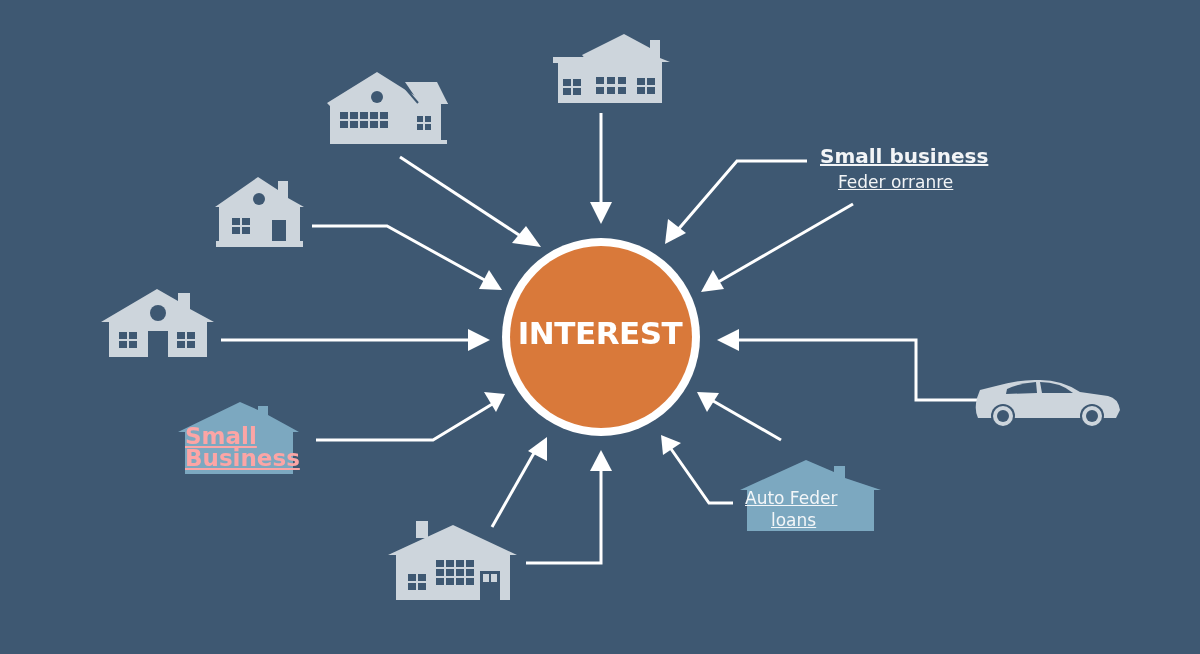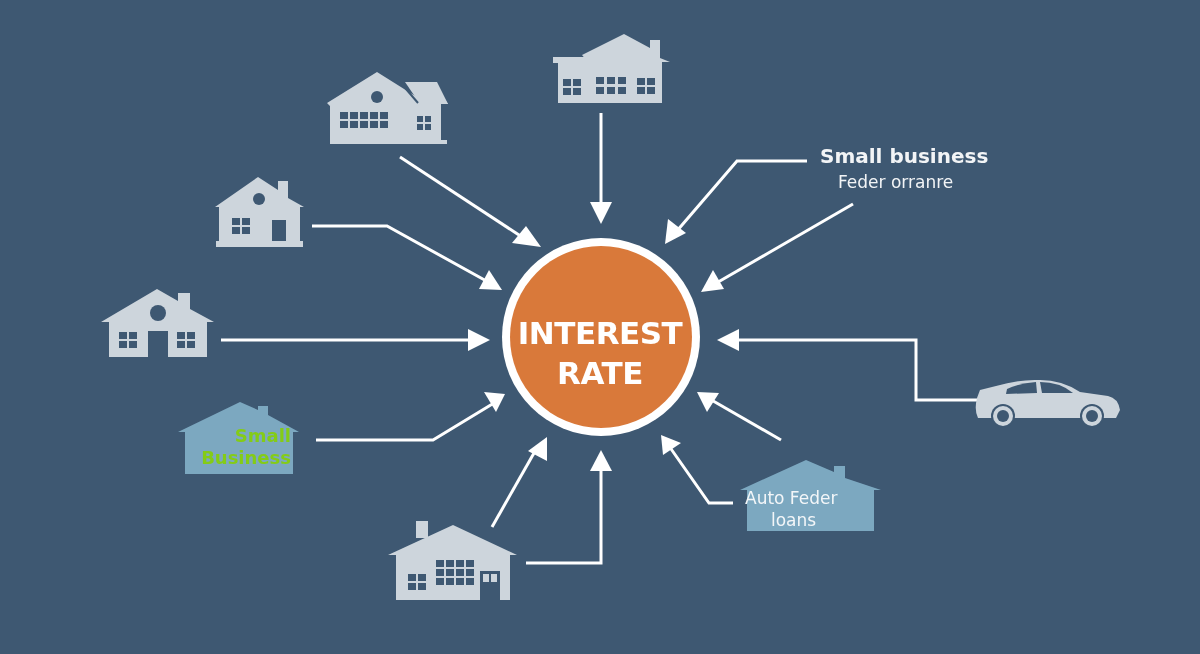--- a/index.html
+++ b/index.html
@@ -1,24 +1,24 @@
 <!DOCTYPE html>
 <html><head>
 <meta charset="utf-8">
 <style>
   html, body { margin:0; padding:0; }
   body { width:1200px; height:654px; overflow:hidden; background:#3e5872; font-family:"Liberation Sans", sans-serif; }
   .canvas { position:relative; width:1200px; height:654px; background:#3e5872; }
   svg { position:absolute; left:0; top:0; }
-  .txt { position:absolute; color:#ffffff; font-family:"DejaVu Sans", sans-serif; white-space:nowrap; }
+  .txt { position:absolute; color:#ffffff; font-family:"DejaVu Sans", sans-serif; white-space:nowrap;text-decoration:underline; }
   .center-text { position:absolute; left:500px; top:313px; width:200px; text-align:center; color:#fff;
     font-family:"DejaVu Sans", sans-serif; font-weight:bold; font-size:31px; line-height:40px; letter-spacing:-0.5px; }
   .label-top-right-1 { left:820px; top:144px; font-size:20px; font-weight:bold; color:#f2f4f6; }
   .label-top-right-2 { left:838px; top:172px; font-size:17px; color:#f2f4f6; }
-  .sb-label { left:185px; top:425px; width:106px; text-align:right; font-size:18px; line-height:22px; font-weight:bold; color:#84cc16; }
+  .sb-label { left:185px; top:425px; width:106px; text-align:left; font-size:23px; line-height:22px; font-weight:bold; color:#fca5a5; }
   .al-label { left:745px; top:487px; width:128px; font-size:17px; line-height:22px; color:#f3f6f8; }
   .al-label span { display:block; }
   .al-label .l2 { padding-left:26px; }
 </style>
 </head>
 <body>
 
 <div class="canvas">
 <svg width="1200" height="654" viewBox="0 0 1200 654">
   <defs>
@@ -190,21 +190,20 @@
     <circle cx="1003" cy="416" r="10" fill="#cdd5dc"></circle>
     <circle cx="1003" cy="416" r="6" fill="#3e5872"></circle>
     <circle cx="1092" cy="416" r="12" fill="#3e5872"></circle>
     <circle cx="1092" cy="416" r="10" fill="#cdd5dc"></circle>
     <circle cx="1092" cy="416" r="6" fill="#3e5872"></circle>
   </g>
 </svg>
 
 <div class="center-text">
   <div>INTEREST</div>
-  <div>RATE</div>
 </div>
 
 <div class="txt label-top-right-1">Small business</div>
 <div class="txt label-top-right-2">Feder orranre</div>
 
 <div class="txt sb-label">
   <div>Small</div>
   <div>Business</div>
 </div>
 

